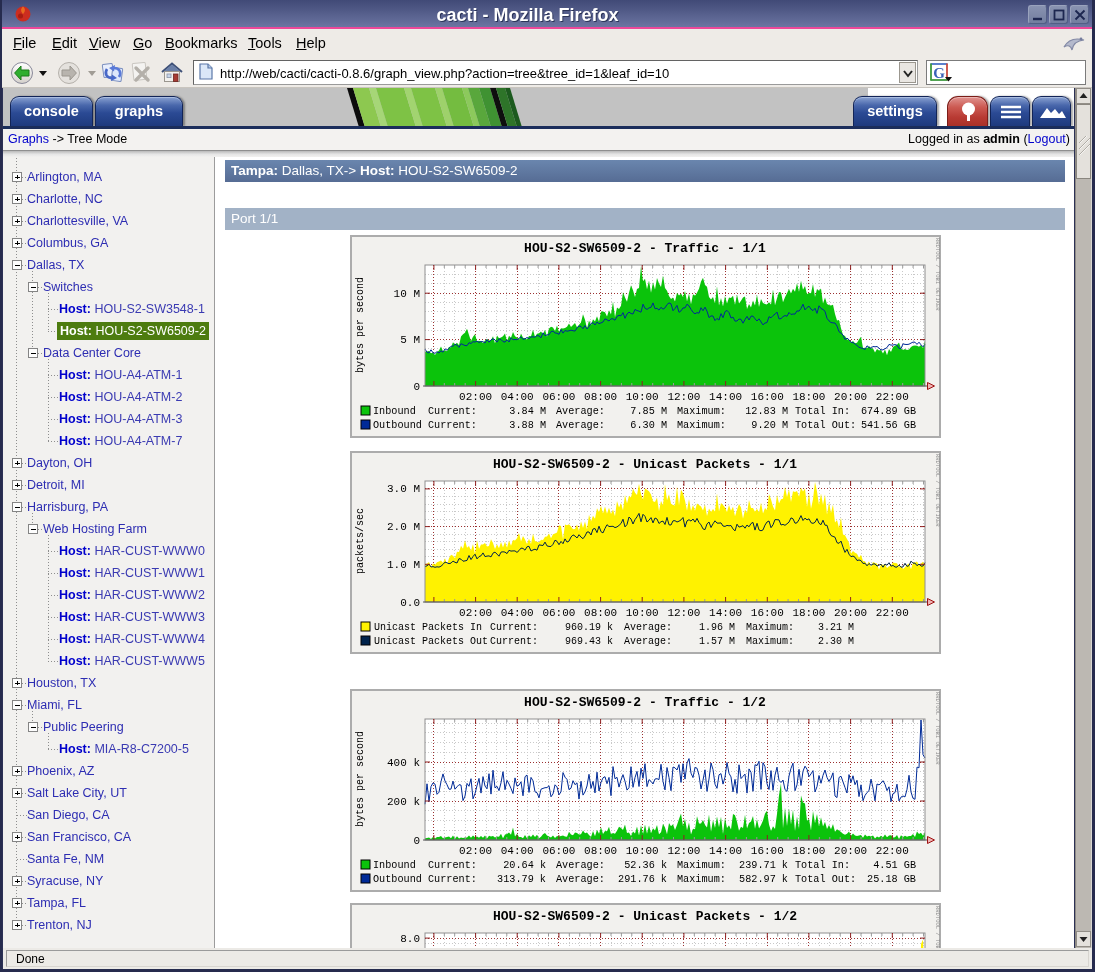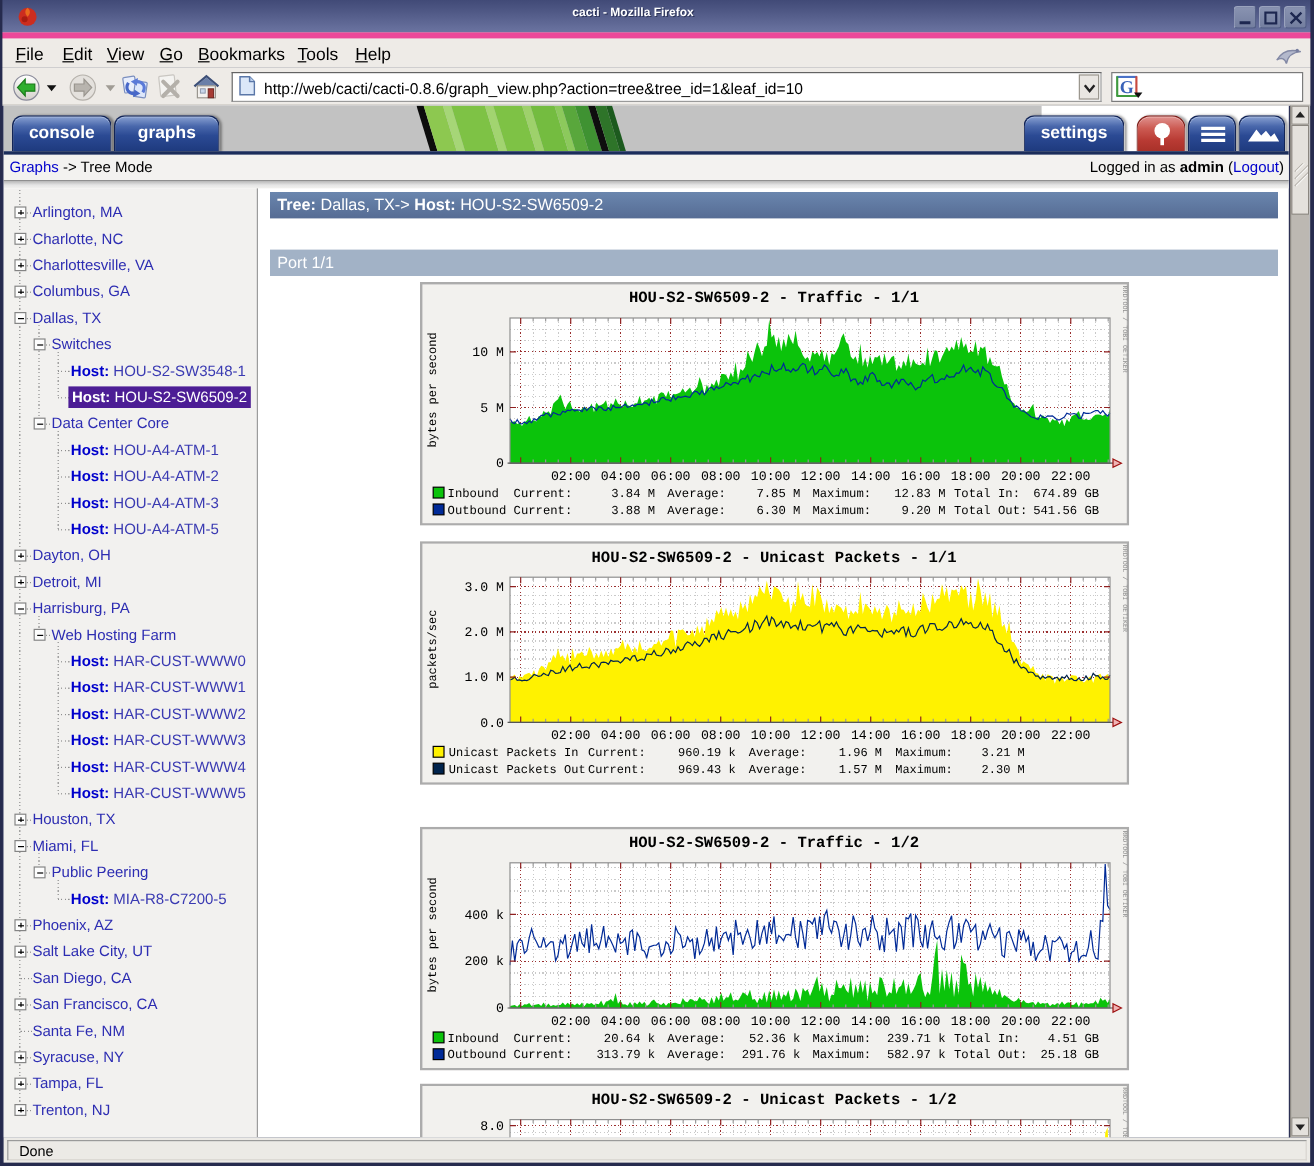--- a/index.html
+++ b/index.html
@@ -1,24 +1,24 @@
 <!DOCTYPE html>
 <html><head><meta charset="utf-8"><title>cacti - Mozilla Firefox</title>
 <style>
 * { margin:0; padding:0; box-sizing:border-box; }
 html,body { width:1095px; height:972px; overflow:hidden; background:#2c3155; }
 body { font-family:"Liberation Sans", sans-serif; position:relative; }
 #titlebar { position:absolute; left:0; top:0; width:1095px; height:27px;
   background:linear-gradient(180deg,#414a77 0%,#4d5683 30%,#5c6592 65%,#6b74a1 100%); }
 #titlebar .t { position:absolute; left:0; right:40px; top:5px; text-align:center; color:#fff;
-  font-size:10px; font-weight:bold; text-shadow:1px 1px 0 #2c3458; }
+  font-size:18px; font-weight:bold; text-shadow:1px 1px 0 #2c3458; }
 .wb { position:absolute; top:5px; width:19px; height:19px; background:linear-gradient(180deg,#8993b1,#737e9f);
   border:1px solid #9aa3bd; border-right-color:#525e85; border-bottom-color:#525e85; border-radius:3px; }
 #menubar { position:absolute; left:0; top:27px; width:1095px; height:29px; background:#eeebe7;
-  border-top:5px solid #ec4899; }
+  border-top:2px solid #ec4899; }
 #menubar span { position:absolute; top:6px; font-size:14.5px; color:#000; }
 #toolbar { position:absolute; left:0; top:56px; width:1095px; height:32px; background:#eeebe7; border-bottom:1px solid #c9c5bf; }
 .urlbar { position:absolute; left:193px; top:60px; width:725px; height:25px; background:#fff;
   border:1px solid #636363; border-bottom-color:#9a9a9a; border-right-color:#9a9a9a; }
 .urltext { position:absolute; left:220px; top:66px; font-size:13px; color:#000; }
 .urldrop { position:absolute; left:899px; top:62px; width:17px; height:21px; background:#e9e6e2;
   border:1px solid #9b978f; }
 .urldrop svg { position:absolute; left:2px; top:5px; }
 .searchbox { position:absolute; left:926px; top:60px; width:160px; height:25px; background:#fff;
   border:1px solid #7b7b7b; }
@@ -40,21 +40,21 @@
 #sidebar { position:absolute; left:0; top:69px; width:212px; height:791px; background:#f2f1ef; border-right:1px solid #9c9c9c; }
 .vd { position:absolute; width:1px; background-image:repeating-linear-gradient(to bottom,#8e8e8e 0 1px,transparent 1px 3px); }
 .hd { position:absolute; height:1px; background-image:repeating-linear-gradient(to right,#8e8e8e 0 1px,transparent 1px 3px); }
 .bx { position:absolute; width:10px; height:10px; background:#fdfdfd; border:1px solid #848484; }
 .bh { position:absolute; left:2px; top:3.5px; width:4.5px; height:1.1px; background:#000; }
 .bv { position:absolute; left:3.7px; top:1.8px; width:1.1px; height:4.5px; background:#000; }
 .tr { position:absolute; height:22px; line-height:22px; font-size:12.5px; white-space:nowrap; color:#2d2db2; }
 .tr .ct { color:#2d2db2; }
 .tr .hl { color:#0000cc; }
 .tr .hn { color:#3a3ab2; }
-.tr.sel { background:#4c1d95; color:#fff; height:18px; line-height:18px; padding:0 3px; }
+.tr.sel { background:#4d7c0f; color:#fff; height:18px; line-height:18px; padding:0 3px; }
 .hbar { position:absolute; left:222px; width:840px; height:22px; color:#fff; font-size:13.5px; }
 .hbar .tx { position:absolute; left:6px; top:3px; }
 .hb1 { background:linear-gradient(180deg,#6a86ae,#566c94); }
 .hb2 { background:#a9b8ca; }
 .hb3 { background:#a2b2c6; }
 .gwrap { position:absolute; left:347px; width:591px; height:203px; }
 svg text.ti { font:bold 13px "Liberation Mono", monospace; fill:#000; }
 svg text.ax { font:11px "Liberation Mono", monospace; fill:#000; }
 svg text.yl { font:10px "Liberation Mono", monospace; fill:#000; }
 svg text.lg { font:11px "Liberation Mono", monospace; fill:#000; }
@@ -260,21 +260,21 @@
       <div class="bh"></div>
     </div>
     <div class="tr" style="left:40px;top:254px"><span class="ct">Data Center Core</span></div>
     <div class="hd" style="left:45px;top:287px;width:10px"></div>
     <div class="tr" style="left:56px;top:276px"><b class="hl">Host:</b> <span class="hn">HOU-A4-ATM-1</span></div>
     <div class="hd" style="left:45px;top:309px;width:10px"></div>
     <div class="tr" style="left:56px;top:298px"><b class="hl">Host:</b> <span class="hn">HOU-A4-ATM-2</span></div>
     <div class="hd" style="left:45px;top:331px;width:10px"></div>
     <div class="tr" style="left:56px;top:320px"><b class="hl">Host:</b> <span class="hn">HOU-A4-ATM-3</span></div>
     <div class="hd" style="left:45px;top:353px;width:10px"></div>
-    <div class="tr" style="left:56px;top:342px"><b class="hl">Host:</b> <span class="hn">HOU-A4-ATM-5</span></div>
+    <div class="tr" style="left:56px;top:342px"><b class="hl">Host:</b> <span class="hn">HOU-A4-ATM-7</span></div>
     <div class="hd" style="left:19px;top:375px;width:6px"></div>
     <div class="bx" style="left:9px;top:370px">
       <div class="bh"></div>
       <div class="bv"></div>
     </div>
     <div class="tr" style="left:24px;top:364px"><span class="ct">Dayton, OH</span></div>
     <div class="hd" style="left:19px;top:397px;width:6px"></div>
     <div class="bx" style="left:9px;top:392px">
       <div class="bh"></div>
       <div class="bv"></div>
@@ -354,21 +354,21 @@
       <div class="bv"></div>
     </div>
     <div class="tr" style="left:24px;top:804px"><span class="ct">Tampa, FL</span></div>
     <div class="hd" style="left:19px;top:837px;width:6px"></div>
     <div class="bx" style="left:9px;top:832px">
       <div class="bh"></div>
       <div class="bv"></div>
     </div>
     <div class="tr" style="left:24px;top:826px"><span class="ct">Trenton, NJ</span></div>
   <div class="hbar hb1" style="top:72px">
-      <span class="tx"><b>Tree:</b> Dallas, TX-&gt; <b>Host:</b> HOU-S2-SW6509-2</span>
+      <span class="tx"><b>Tampa:</b> Dallas, TX-&gt; <b>Host:</b> HOU-S2-SW6509-2</span>
     </div>
   <div class="hbar hb3" style="top:120px">
       <span class="tx">Port 1/1</span>
     </div>
   <div class="gwrap" style="top:147px">
       <svg width="591" height="203" xmlns="http://www.w3.org/2000/svg" style="position:absolute;left:0;top:0">
         <rect x="0" y="0" width="591" height="203" fill="#f2f1ee"></rect>
         <rect x="1" y="1" width="589" height="201" fill="none" stroke="#acacac" stroke-width="2"></rect>
         <rect x="75" y="30" width="500" height="121" fill="#ffffff"></rect>
         <path d="M94.3,30V151 M104.7,30V151 M115.2,30V151 M136.0,30V151 M146.4,30V151 M156.8,30V151 M177.7,30V151 M188.1,30V151 M198.5,30V151 M219.3,30V151 M229.7,30V151 M240.2,30V151 M261.0,30V151 M271.4,30V151 M281.8,30V151 M302.7,30V151 M313.1,30V151 M323.5,30V151 M344.3,30V151 M354.8,30V151 M365.2,30V151 M386.0,30V151 M396.4,30V151 M406.8,30V151 M427.7,30V151 M438.1,30V151 M448.5,30V151 M469.3,30V151 M479.8,30V151 M490.2,30V151 M511.0,30V151 M521.4,30V151 M531.9,30V151 M552.7,30V151 M563.1,30V151 M573.5,30V151" stroke="#c9c9c9" stroke-dasharray="1,2" fill="none" shape-rendering="crispEdges"></path>

